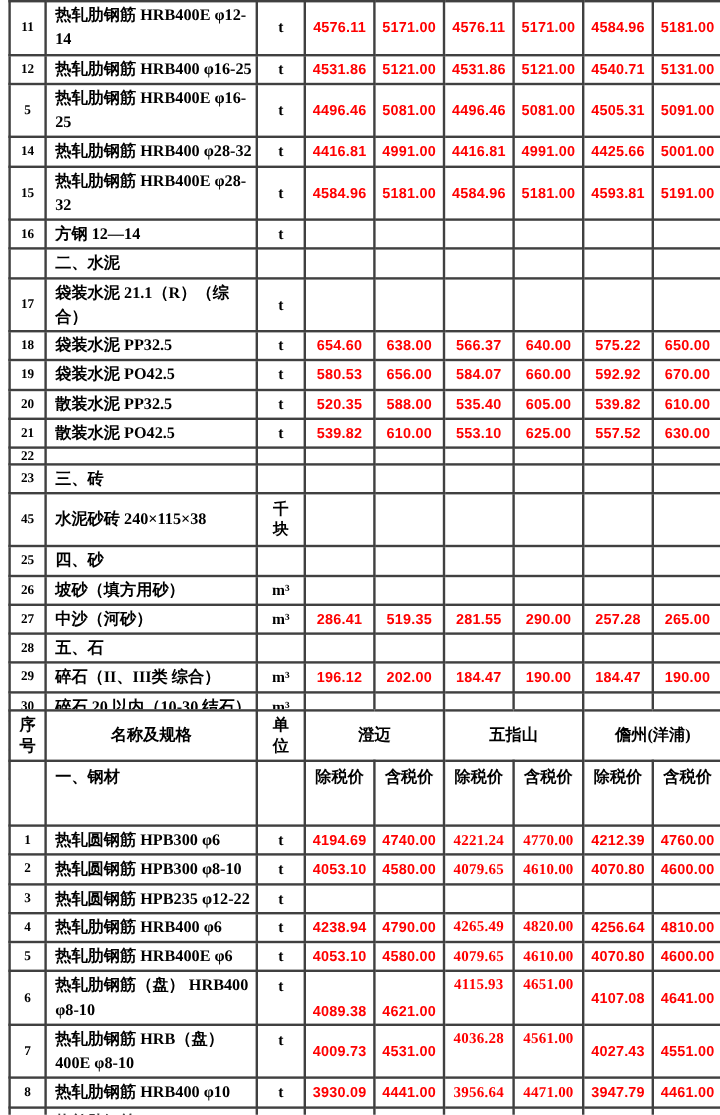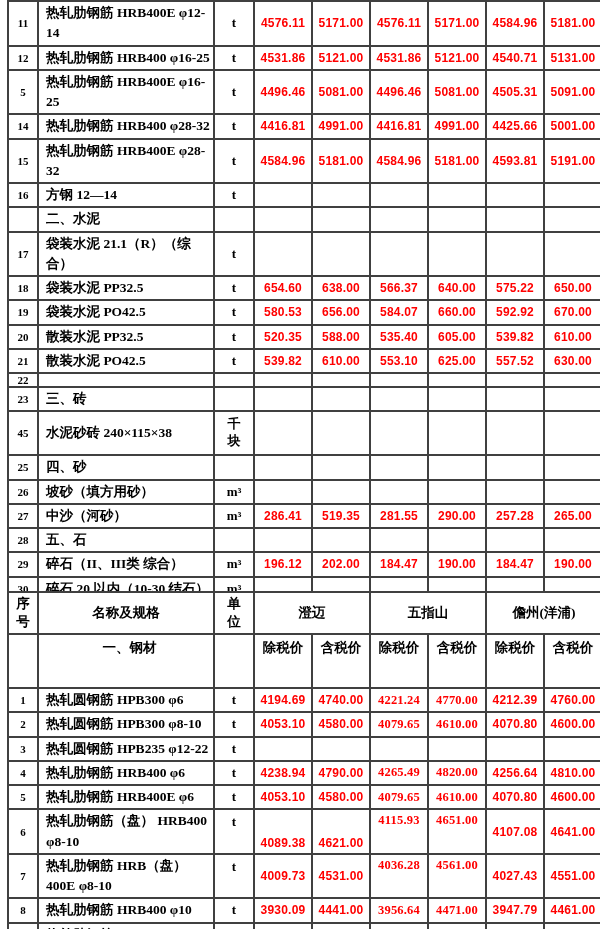--- a/index.html
+++ b/index.html
@@ -28,21 +28,21 @@
   }
   td.price{
     text-align:center;font-weight:bold;font-size:12px;color:#ff0000;
     font-family:"Liberation Sans", sans-serif;letter-spacing:0.2px;
   }
   td.price.serif{font-family:"Liberation Serif", serif;font-size:12.5px;}
   tr.tall td.unit{vertical-align:top;padding-top:4px;}
   td.hc{text-align:center;font-weight:bold;font-size:13.5px;}
   td.pre{white-space:pre-line;line-height:1.35;}
   tr.hrow2 td{vertical-align:top;padding-top:4px;}
-  tr.hrow2 td.section{text-align:center;padding-left:7px;font-weight:bold;font-size:13.5px;margin-top:48px;}
+  tr.hrow2 td.section{text-align:left;padding-left:7px;font-weight:bold;font-size:13.5px;margin-top:48px;}
   tr.hrow1{height:42px;}
   tr.hrow2{height:54px;}
   tr.tall{height:44px;}
   td[data-valign="bottom"]{vertical-align:bottom;padding-bottom:3px;}
   td[data-valign="top"]{vertical-align:top;padding-top:3px;}
 </style>
 </head>
 <body>
 
 <table id="upper-table" class="grid">

